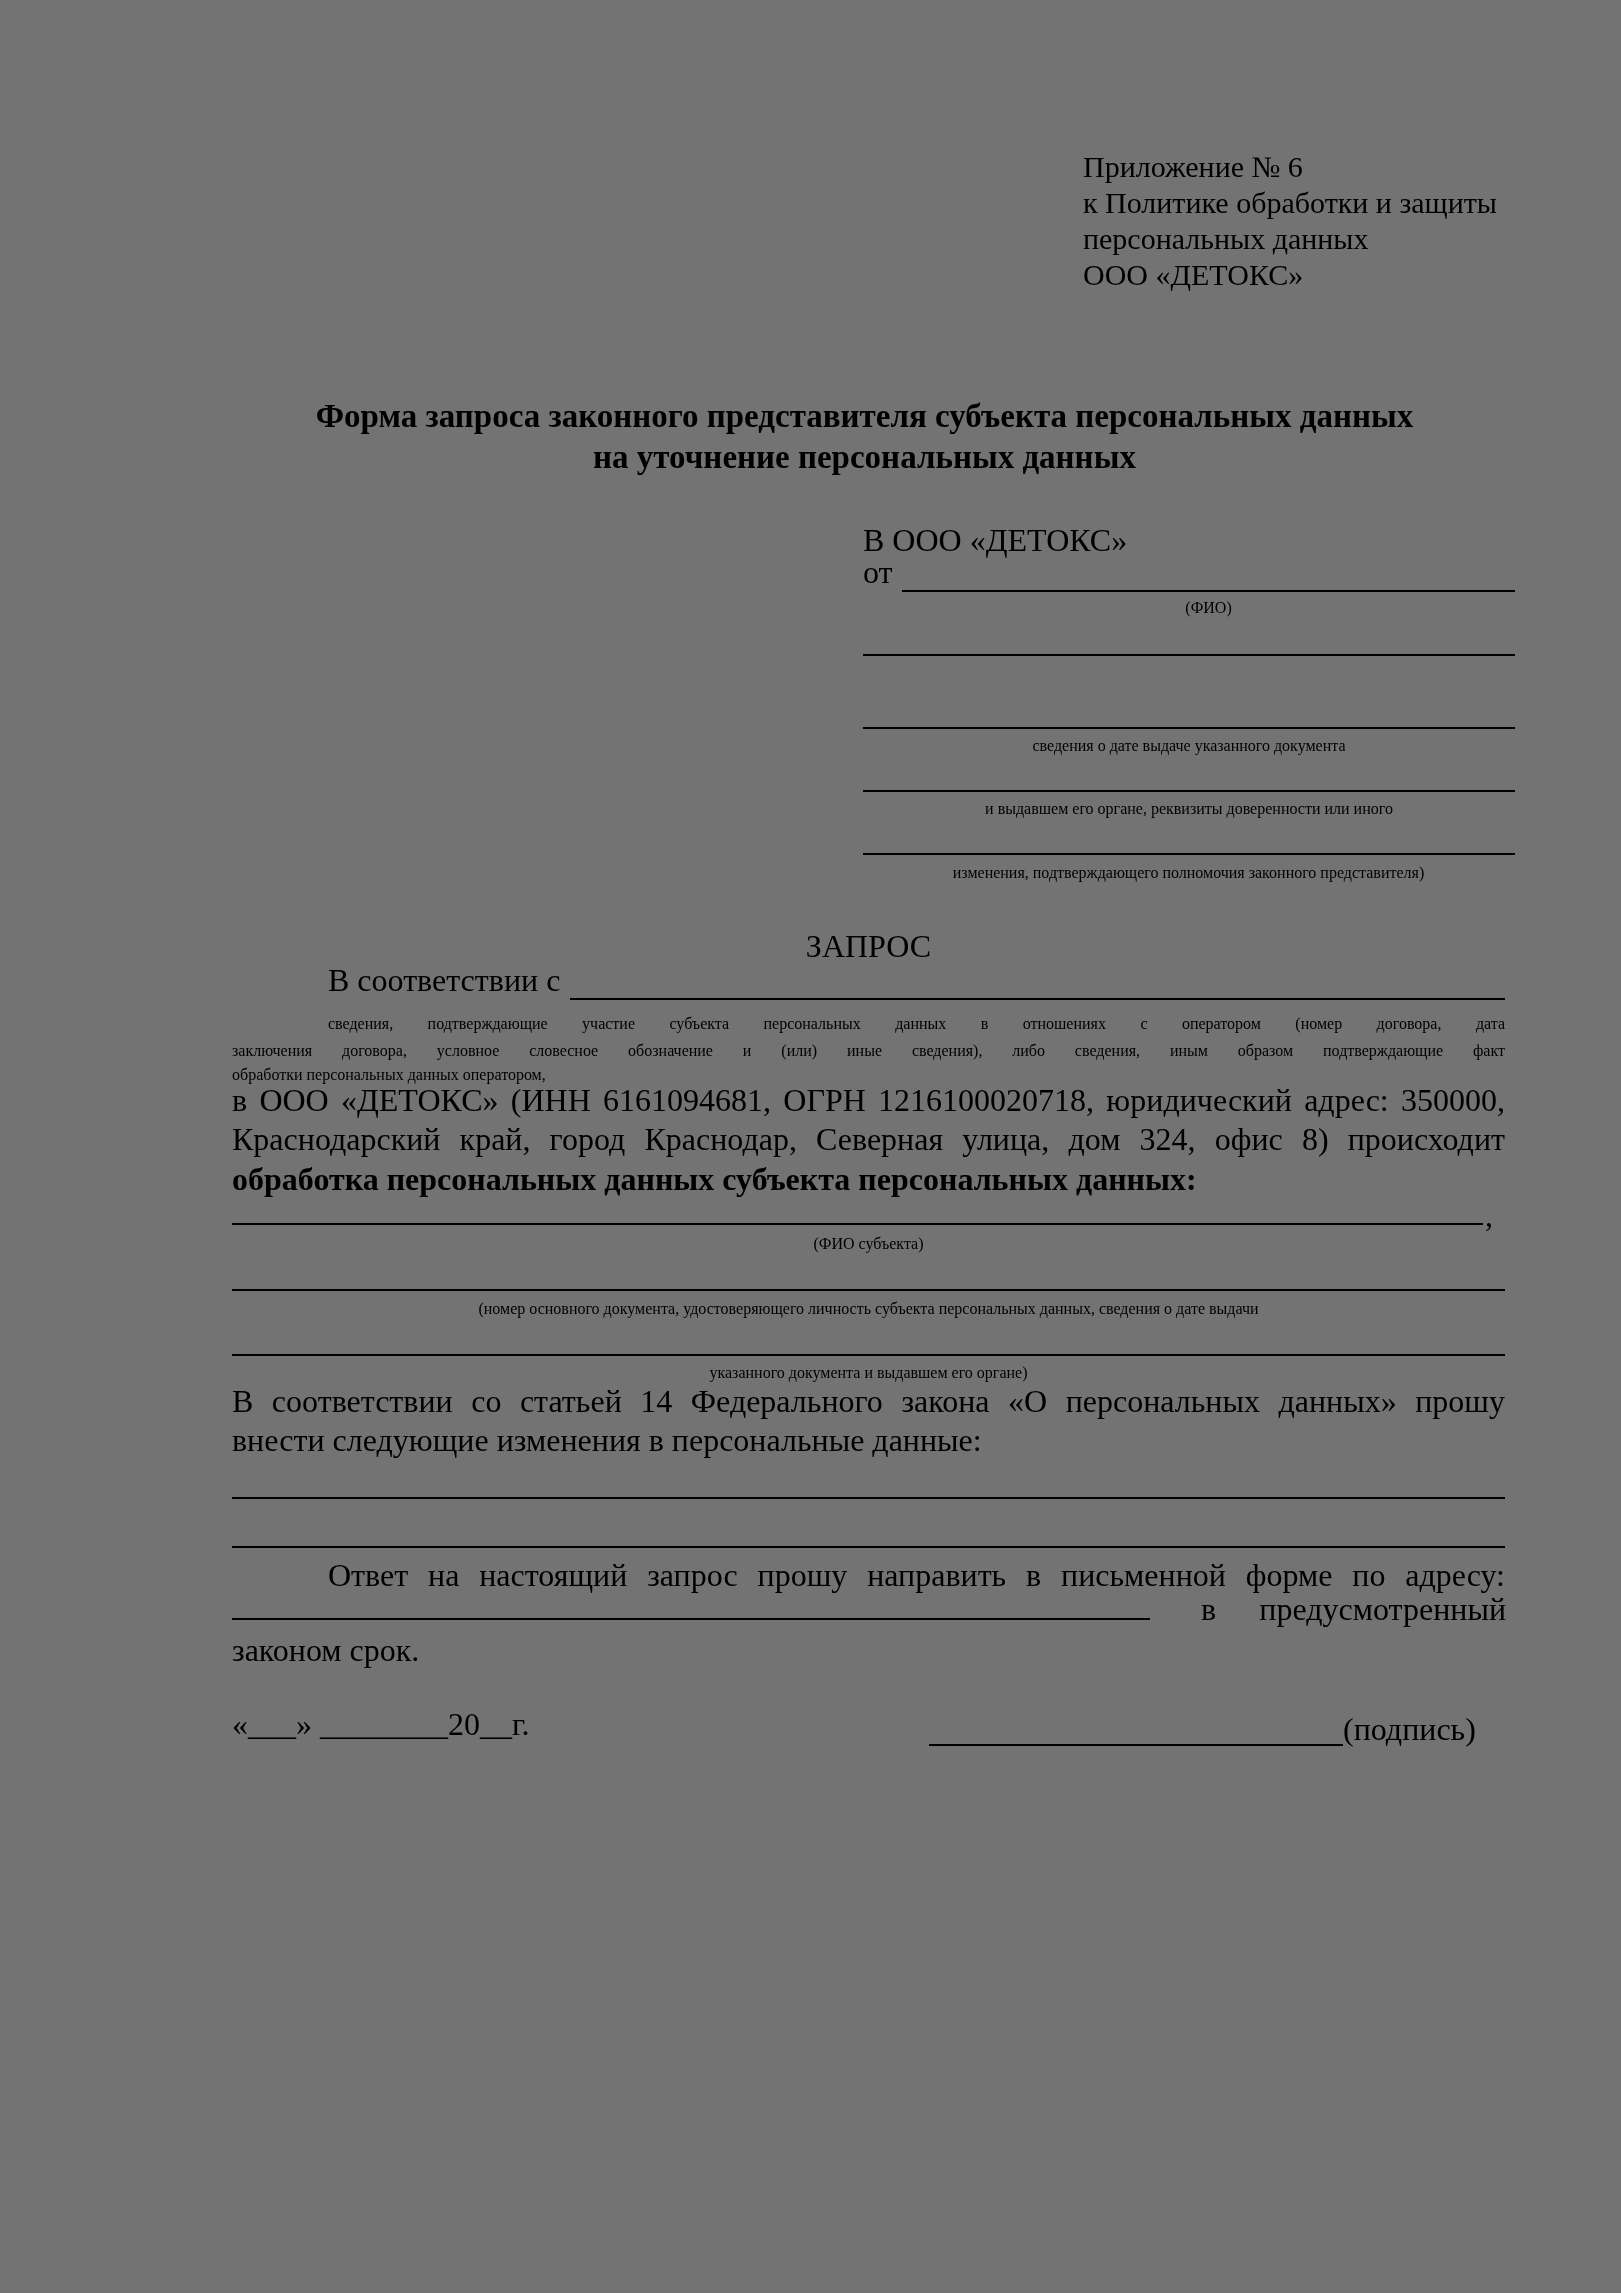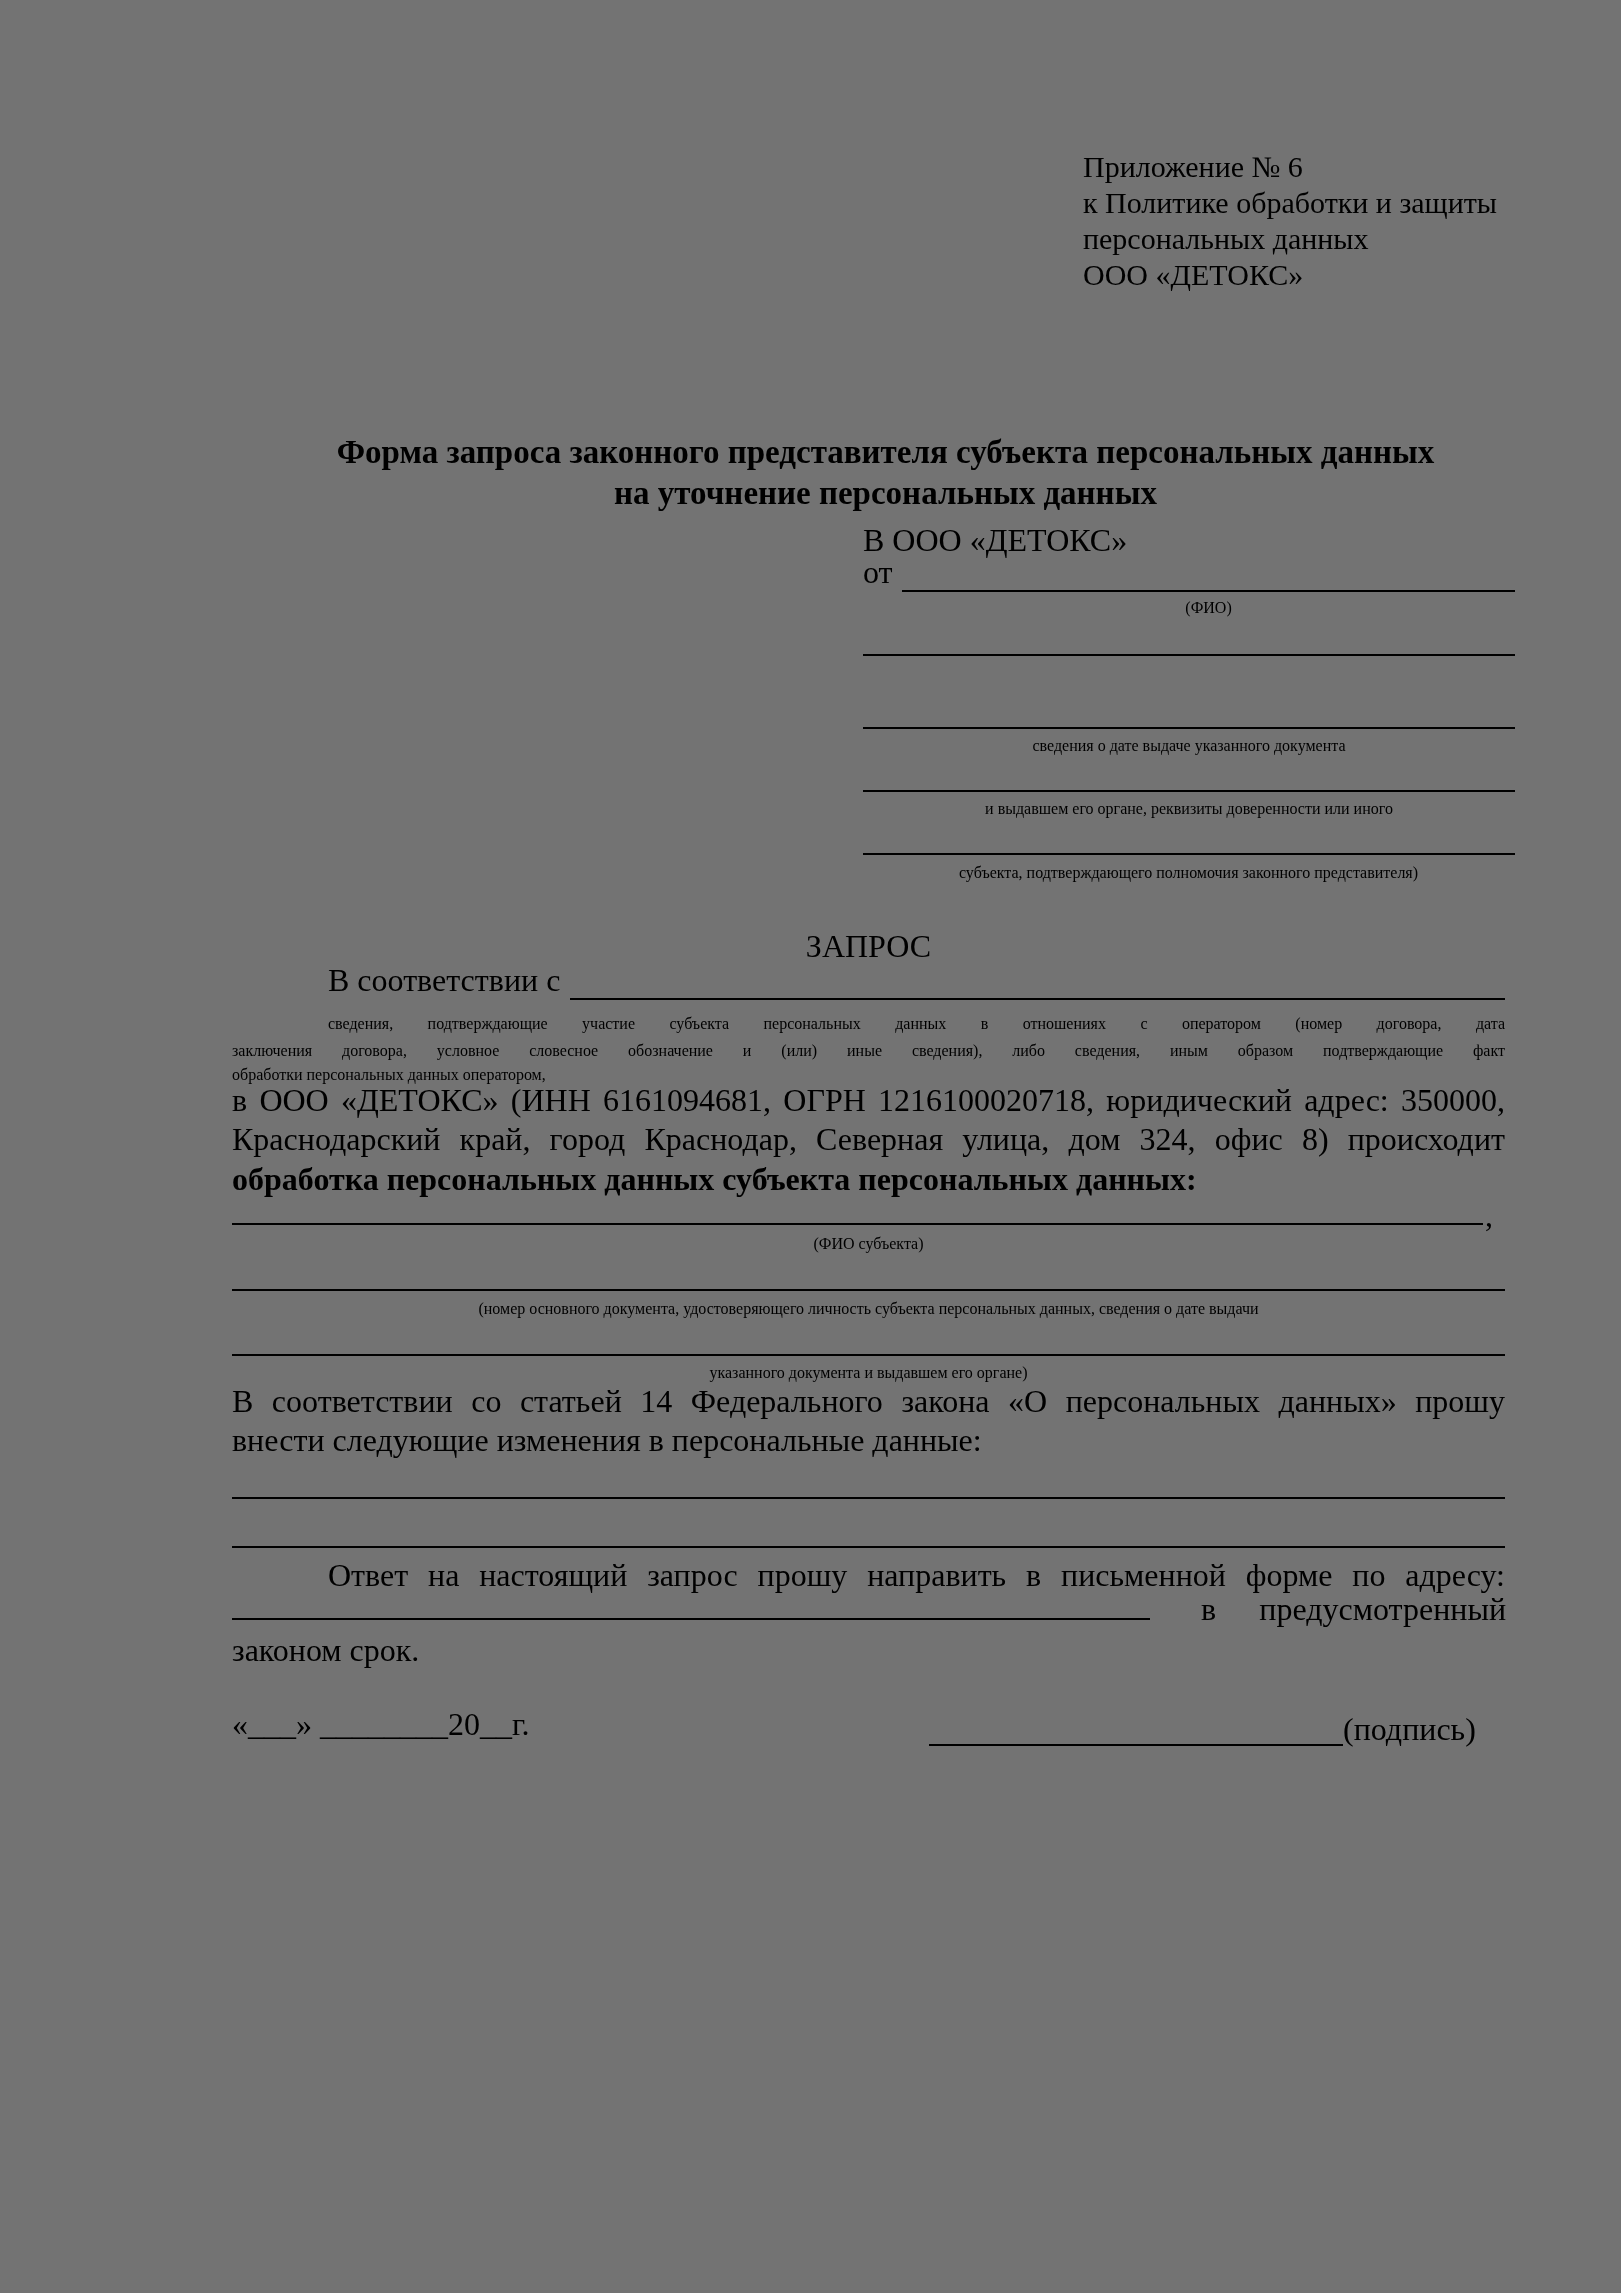--- a/index.html
+++ b/index.html
@@ -30,21 +30,21 @@
 
 <div class="page">
 
   <div class="abs note-text" style="left:1083px; top:149px; width:431px;">
     <div>Приложение № 6</div>
     <div>к Политике обработки и защиты</div>
     <div>персональных данных</div>
     <div>ООО «ДЕТОКС»</div>
   </div>
 
-  <div class="abs title-text" style="left:249px; top:396px; width:1273px;margin-top:36px;">
+  <div class="abs title-text" style="left:228px; top:396px; width:1273px;">
     <div>Форма запроса законного представителя субъекта персональных данных</div>
     <div>на уточнение персональных данных</div>
   </div>
 
   <div class="abs body-text" style="left:863px; top:521px;">В ООО «ДЕТОКС»</div>
 
   <div class="abs fill-row" style="left:863px; top:563px; width:652px; height:29px;">
     <span class="label body-text">от</span>
     <span class="fill"></span>
   </div>
@@ -52,21 +52,21 @@
 
   <div class="abs rule" style="left:863px; top:654px; width:652px;"></div>
 
   <div class="abs rule" style="left:863px; top:727px; width:652px;"></div>
   <div class="abs cap center" style="left:863px; top:732px; width:652px;">сведения о дате выдаче указанного документа</div>
 
   <div class="abs rule" style="left:863px; top:790px; width:652px;"></div>
   <div class="abs cap center" style="left:863px; top:795px; width:652px;">и выдавшем его органе, реквизиты доверенности или иного</div>
 
   <div class="abs rule" style="left:863px; top:853px; width:652px;"></div>
-  <div class="abs cap center" style="left:860px; top:859px; width:657px;">субъекта, подтверждающего полномочия законного представителя)</div>
+  <div class="abs cap center" style="left:860px; top:859px; width:657px;">изменения, подтверждающего полномочия законного представителя)</div>
 
   <div class="abs body-text center" style="left:232px; top:927px; width:1273px;">ЗАПРОС</div>
 
   <div class="abs fill-row" style="left:328px; top:968px; width:1177px; height:32px;">
     <span class="label body-text">В соответствии с</span>
     <span class="fill"></span>
   </div>
 
   <div class="abs cap just" style="left:328px; top:1010px; width:1177px;">сведения, подтверждающие участие субъекта персональных данных в отношениях с оператором (номер договора, дата</div>
   <div class="abs cap just" style="left:232px; top:1037px; width:1273px;">заключения договора, условное словесное обозначение и (или) иные сведения), либо сведения, иным образом подтверждающие факт</div>

